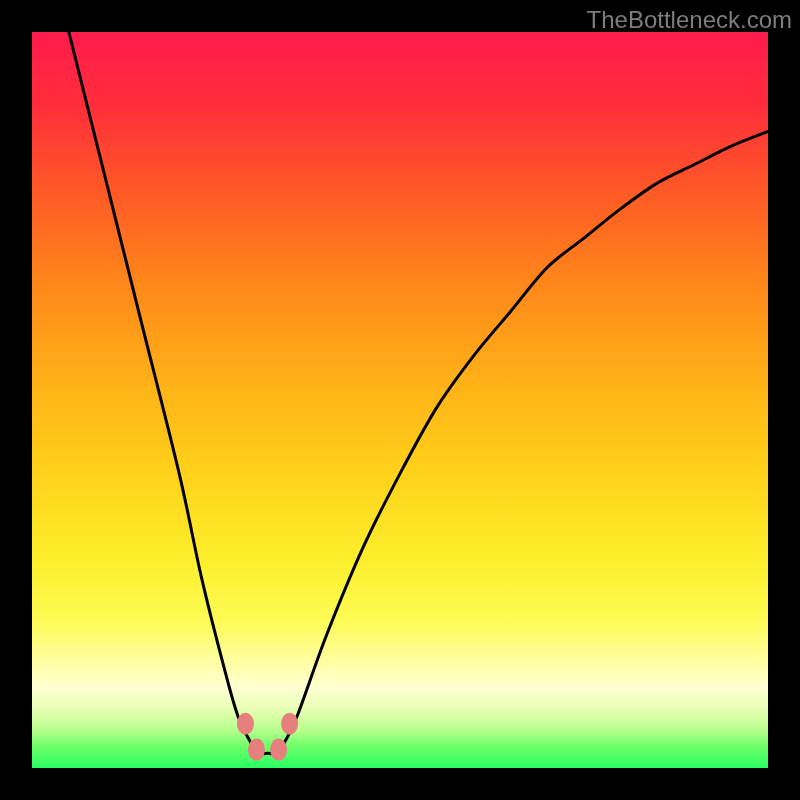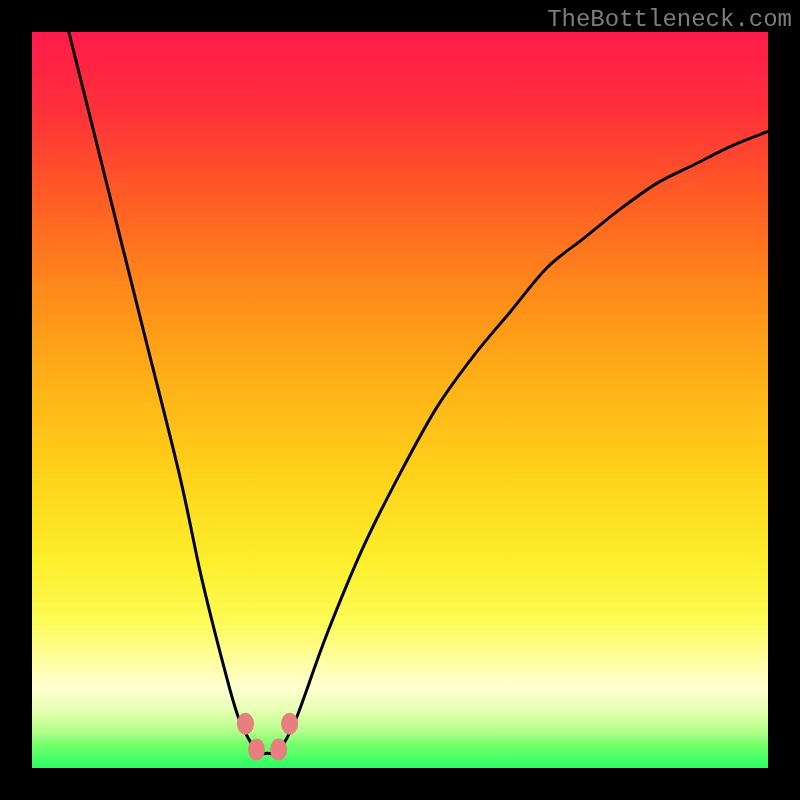--- a/index.html
+++ b/index.html
@@ -43,21 +43,20 @@
     pointer-events: none;
   }
   .watermark {
     position: absolute;
     right: 8px;
     top: 6px;
     color: #7d7d7d;
     font-size: 24px;
     letter-spacing: 0;
     font-weight: 500;
-    font-family: Liberation Mono, monospace;
   }
 </style>
 </head>
 <body>
 
 <div class="frame">
   <div class="plot-area">
     <svg class="gradient" viewBox="0 0 736 736" preserveAspectRatio="none">
       <defs>
         <linearGradient id="bg" x1="0" y1="0" x2="0" y2="1">

